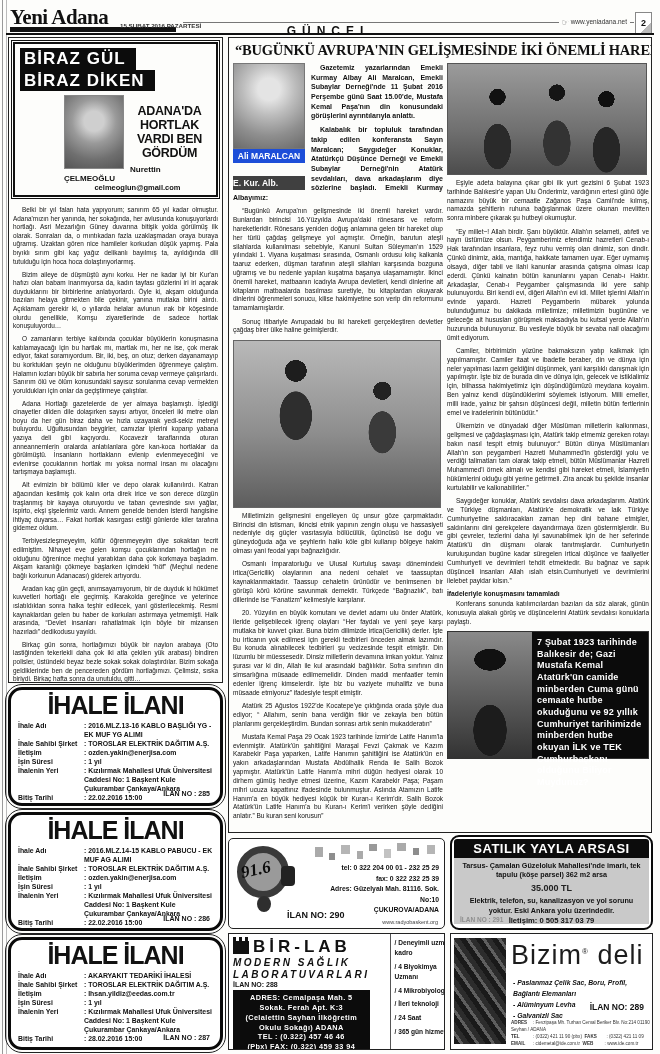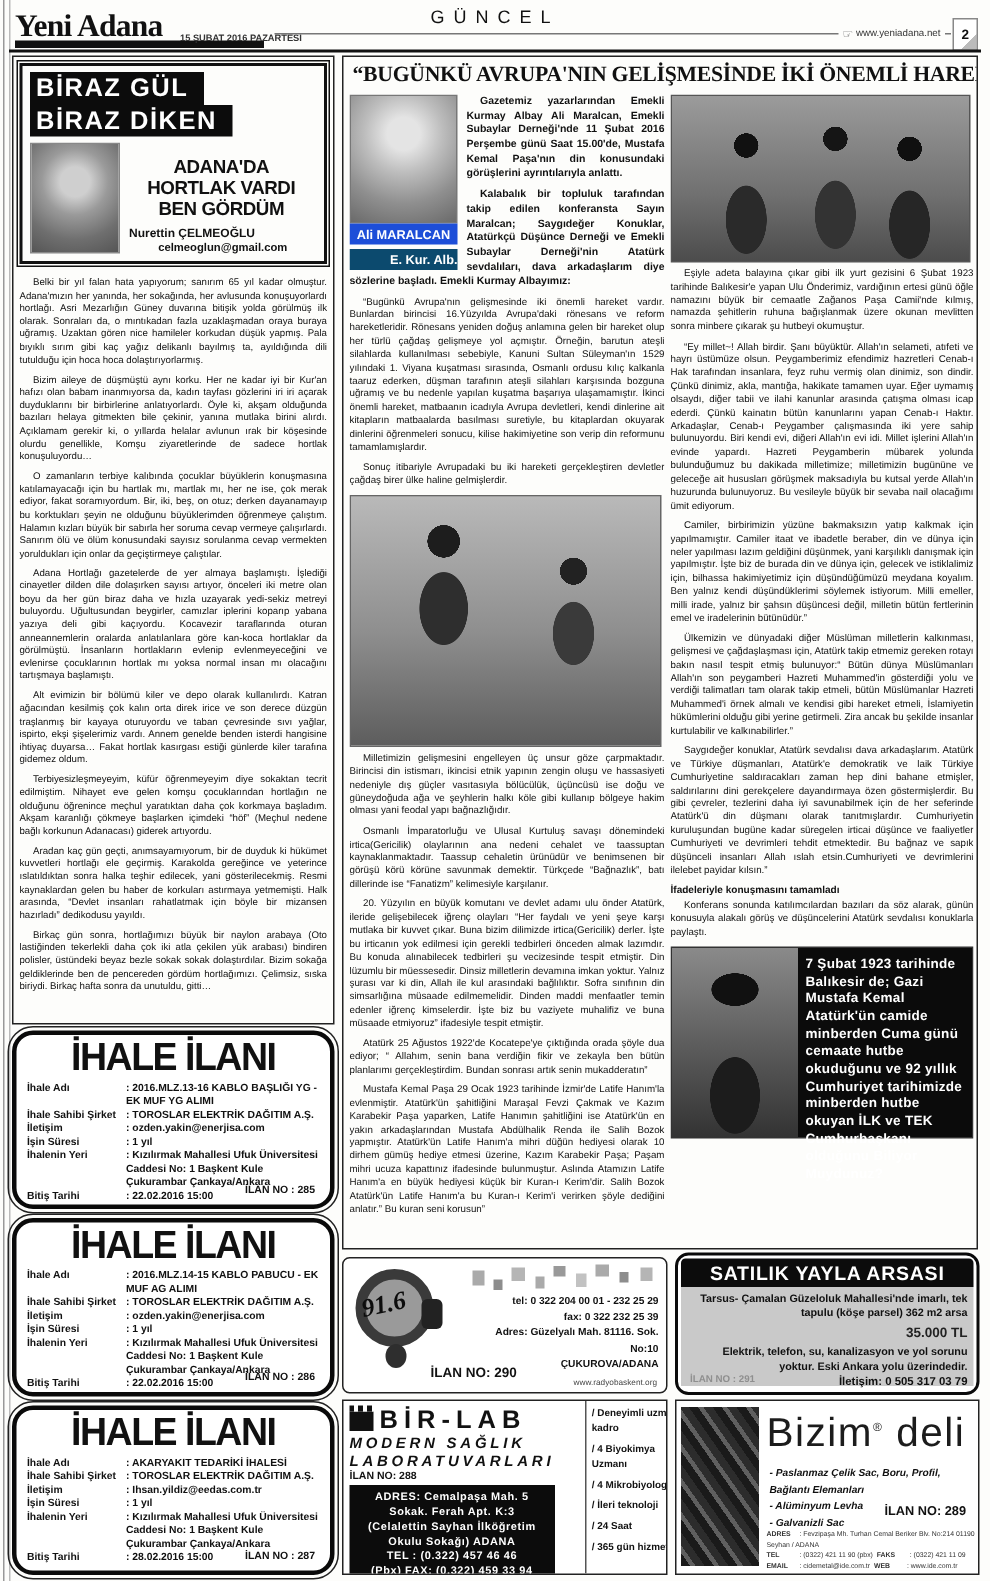--- a/index.html
+++ b/index.html
@@ -9,38 +9,38 @@
   .page::before{content:"";position:absolute;left:2px;top:0;bottom:0;width:3px;
         border-left:1px solid #999;border-right:1px solid #bbb;}
 
   
   .hdr{position:absolute;left:0;top:0;right:0;height:34px;padding-left:24px;}
   .logo{position:absolute;left:10px;top:5px;font-family:"Liberation Serif",serif;
         font-weight:900;font-size:21px;letter-spacing:-0.5px;}
   .logo-bar{position:absolute;left:10px;top:27px;width:166px;height:5px;background:#111;}
   .hdr-date{position:absolute;left:120px;top:22px;font-size:6.2px;font-weight:bold;color:#333;}
   .hdr-rule{position:absolute;left:183px;right:26px;top:22px;border-top:1px solid #777;}
-  .guncel{position:absolute;left:270px;top:4px;width:120px;text-align:center;background:#fdfdfb;
-        font-size:12px;font-weight:normal;letter-spacing:6px;}
+  .guncel{position:absolute;left:270px;top:24px;width:120px;text-align:center;background:#fdfdfb;
+        font-size:12px;font-weight:bold;letter-spacing:6px;}
   .site{position:absolute;right:30px;top:18px;background:#fdfdfb;font-size:6.5px;color:#333;
         padding:0 3px;}
   .site .hand{font-size:8px;vertical-align:middle;color:#555;}
   .pagecorner{position:absolute;right:8px;top:12px;width:15px;height:20px;border:1px solid #888;
         background:linear-gradient(135deg,#fff 70%,#bbb 70%);font-size:9px;font-weight:bold;
         text-align:center;line-height:20px;}
   .black-rule{position:absolute;left:6px;right:6px;top:33px;height:2px;background:#111;}
 
   
   .leftcol{position:absolute;left:8px;top:37px;width:215px;height:646px;border:1px solid #222;
         box-sizing:border-box;overflow:hidden;}
   .masthead{margin:2px;border:1px solid #111;padding:1px;}
   .masthead-in{border:2px solid #111;padding:4px 5px 3px 5px;}
   .mast-band{display:inline-block;background:#0c0c0c;color:#fff;font-weight:900;
         font-size:17px;letter-spacing:1px;padding:1px 10px 1px 4px;line-height:1.15;}
-  .authorrow{overflow:hidden;margin-top:4px;}
+  .authorrow{overflow:hidden;margin-top:4px;margin-left:44px;}
   .author-photo{float:left;width:58px;height:72px;margin:0 6px 2px 0;
         background:radial-gradient(circle at 50% 35%,#cfcfcf 0 18%,#9a9a9a 40%,#6f6f6f 70%,#555 100%);
         border:1px solid #888;}
   .left-headline{font-size:12.5px;font-weight:900;text-align:center;line-height:1.12;
         margin:9px 2px 5px 2px;letter-spacing:-0.3px;}
   .left-author{font-size:8px;font-weight:bold;text-align:left;}
   .left-email{font-size:7.5px;font-weight:bold;text-align:center;}
   .leftbody{padding:5px 4px 0 4px;font-size:6.45px;line-height:1.33;text-align:justify;}
   .leftbody p{margin:0 0 4.5px 0;text-indent:9px;}
 
@@ -60,21 +60,21 @@
   .art-headline{margin:4px 6px 2px 6px;text-align:center;font-family:"Liberation Serif",serif;
         font-weight:bold;font-size:14.5px;letter-spacing:-0.2px;white-space:nowrap;}
   .col1{position:absolute;left:4px;top:25px;width:210px;height:766px;overflow:hidden;}
   .col2{position:absolute;left:218px;top:25px;width:202px;height:766px;overflow:hidden;}
   .artbody p{margin:0 0 4.5px 0;text-indent:9px;font-size:6.5px;line-height:1.36;text-align:justify;}
   .intro p{font-weight:bold;font-size:7px;line-height:1.38;}
   .ali-wrap{float:left;width:72px;margin:0 6px 2px 0;}
   .ali-photo{width:72px;height:86px;border:1px solid #777;box-sizing:border-box;
         background:radial-gradient(circle at 50% 30%,#e4e4e4 0 16%,#bdbdbd 38%,#8f8f8f 68%,#6a6a6a 100%);}
   .ali-cap1{background:#1d4ed8;color:#fff;font-weight:bold;font-size:8.5px;text-align:center;padding:2px 0;}
-  .ali-cap2{background:#0c4a6e;color:#fff;font-weight:bold;font-size:8.5px;text-align:right;padding:2px 0;margin-top:3px;}
+  .ali-cap2{background:#404040;color:#fff;font-weight:bold;font-size:8.5px;text-align:left;padding:2px 0;margin-top:13px;}
   .photo-mid{width:208px;height:168px;margin:2px 0 4px 0;border:1px solid #666;box-sizing:border-box;
         background:
           radial-gradient(ellipse 40px 60px at 30% 45%,#2e2e2e 0 40%,transparent 41%),
           radial-gradient(ellipse 34px 52px at 72% 55%,#3a3a3a 0 40%,transparent 41%),
           radial-gradient(circle 12px at 30% 18%,#1d1d1d 0 90%,transparent 91%),
           radial-gradient(circle 10px at 72% 30%,#222 0 90%,transparent 91%),
           linear-gradient(180deg,#b9b9b9,#8e8e8e 55%,#5d5d5d);}
   .photo-top{width:200px;height:112px;margin:0 0 4px 0;border:1px solid #555;box-sizing:border-box;
         background:
           radial-gradient(circle 9px at 25% 30%,#111 0 90%,transparent 91%),
@@ -108,21 +108,21 @@
   .radio-contact{position:absolute;left:86px;top:24px;width:124px;text-align:right;
         font-size:6.8px;font-weight:bold;line-height:1.55;font-family:"Liberation Sans",sans-serif;}
   .radio-city{font-size:6.8px;font-weight:bold;}
   .radio-ilan{position:absolute;left:58px;bottom:8px;font-size:9px;font-weight:900;}
   .radio-web{position:absolute;right:6px;bottom:3px;font-size:5.5px;color:#444;}
 
   .arsa-ad{position:absolute;left:450px;top:835px;width:203px;height:95px;border:2px solid #0a0a0a;
         border-radius:9px;box-sizing:border-box;overflow:hidden;background:#fff;padding:2px;}
   .arsa-title{background:#0c0c0c;color:#fff;text-align:center;font-weight:900;font-size:13px;
         letter-spacing:0.5px;padding:2px 0;border-radius:3px 3px 0 0;}
-  .arsa-body{background:#c9c9c9;text-align:right;padding:3px 4px 2px 4px;height:66px;box-sizing:border-box;}
+  .arsa-body{background:#c9c9c9;text-align:center;padding:3px 4px 2px 4px;height:66px;box-sizing:border-box;}
   .arsa-line{font-size:7.2px;font-weight:bold;line-height:1.3;}
   .arsa-price{font-size:9px;margin:3px 0 2px 0;color:#222;}
   .arsa-foot{position:relative;font-size:7.6px;font-weight:bold;margin-top:1px;}
   .arsa-ilan{position:absolute;left:2px;top:0;color:#8f8f8f;font-size:6.5px;font-weight:900;}
 
   .birlab{position:absolute;left:228px;top:933px;width:217px;height:117px;border:1px solid #222;
         box-sizing:border-box;display:flex;background:#fff;overflow:hidden;gap:16px;}
   .birlab-main{flex:1;padding:3px 4px;}
   .birlab-logo-row{display:flex;align-items:center;}
   .clapper{width:16px;height:13px;background:#111;position:relative;margin-right:4px;}

